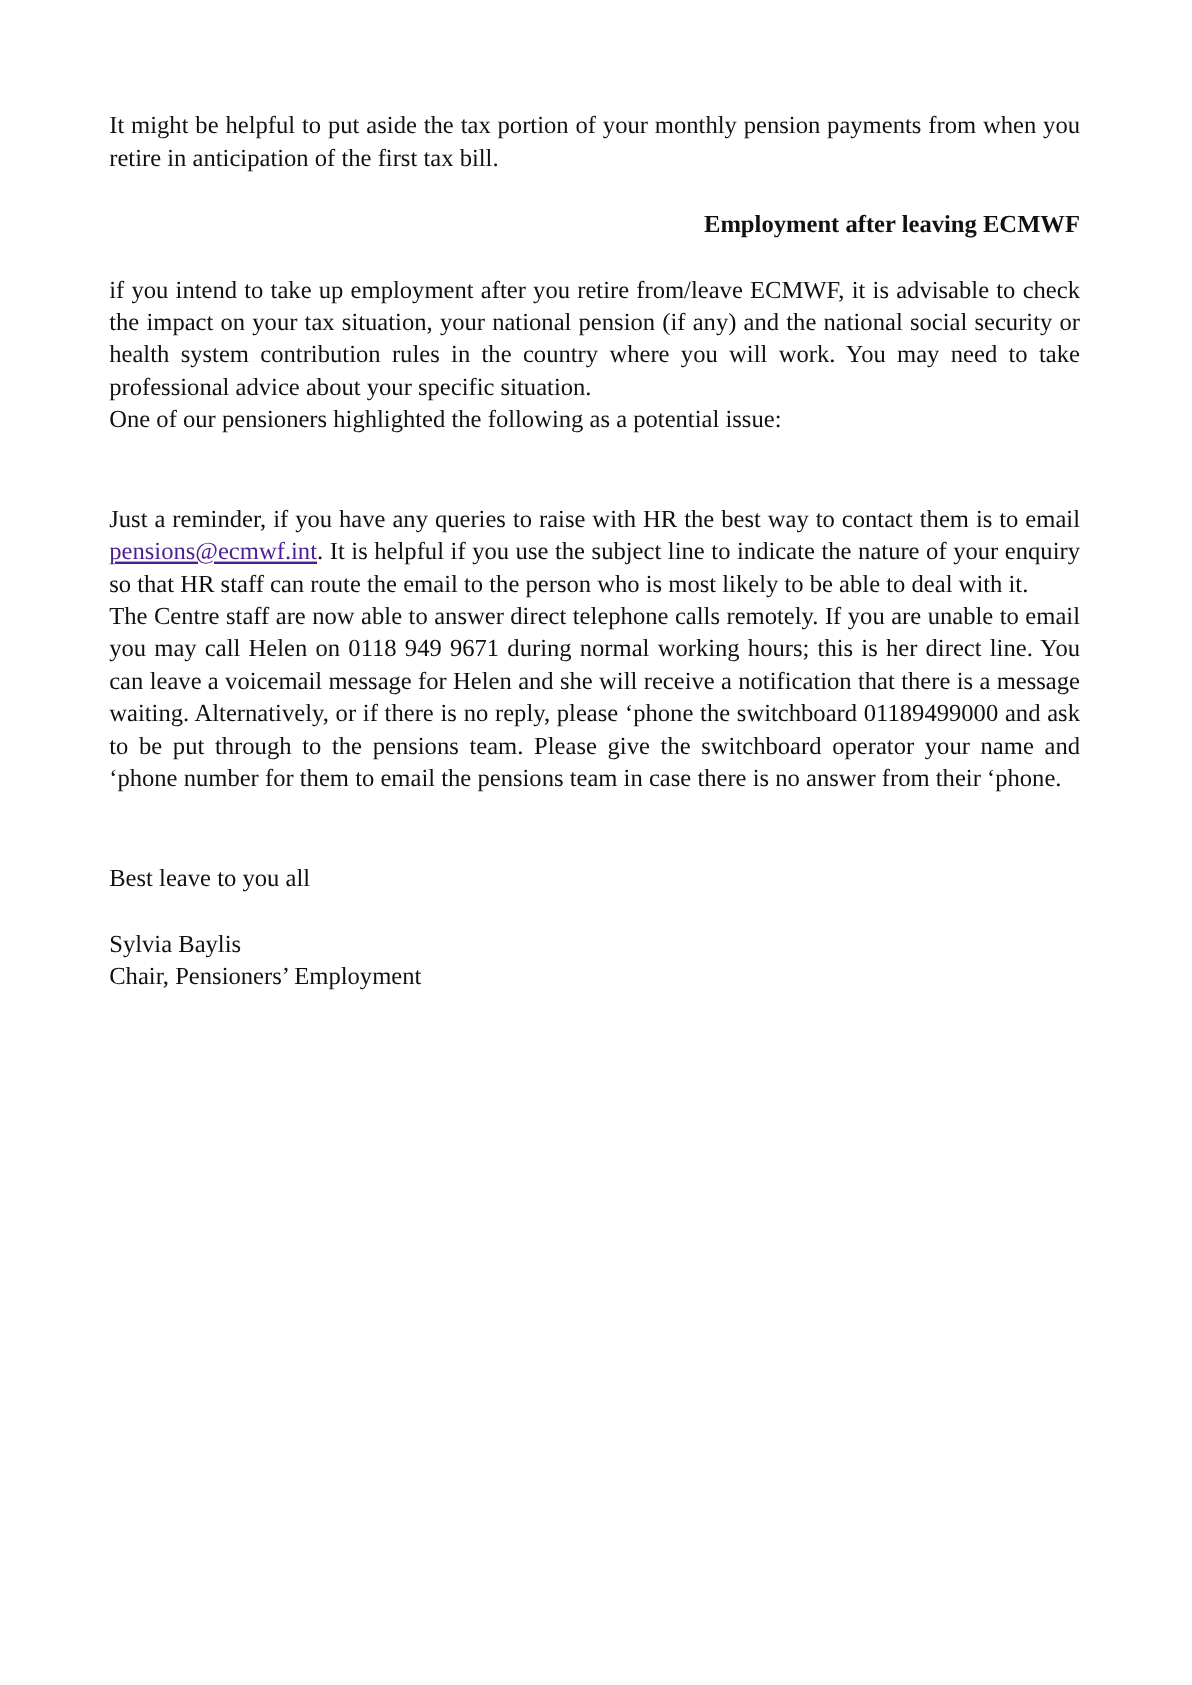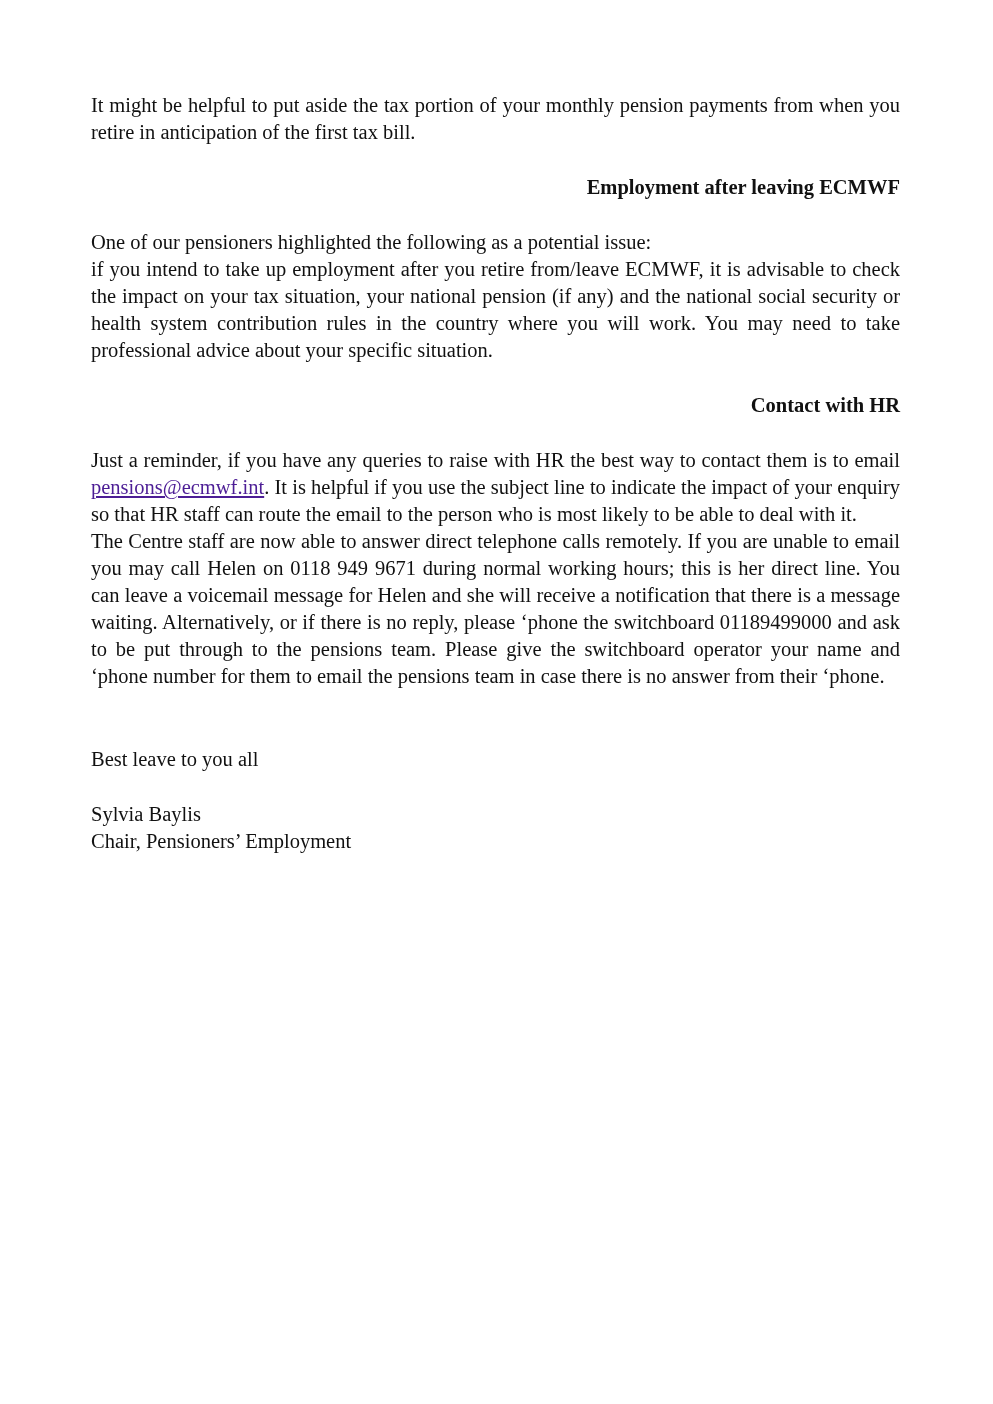--- a/index.html
+++ b/index.html
@@ -64,31 +64,30 @@
   <div class="content">
 
     <p class="body-text">It might be helpful to put aside the tax portion of your monthly pension payments from when you retire in anticipation of the first tax bill.</p>
 
     <div class="gap-md"></div>
 
     <p class="heading">Employment after leaving ECMWF</p>
 
     <div class="gap-md"></div>
 
+    <p class="body-text">if you intend to take up employment after you retire from/leave ECMWF, it is advisable to check the impact on your tax situation, your national pension (if any) and the national social security or health system contribution rules in the country where you will work.  You may need to take professional advice about your specific situation.</p>
+
     <p class="body-text no-justify-last">One of our pensioners highlighted the following as a potential issue:</p>
-
-    <p class="body-text">if you intend to take up employment after you retire from/leave ECMWF, it is advisable to check the impact on your tax situation, your national pension (if any) and the national social security or health system contribution rules in the country where you will work.  You may need to take professional advice about your specific situation.</p>
 
     <div class="gap-md"></div>
 
-    <p class="heading">Contact with HR</p>
 
     <div class="gap-md"></div>
 
-    <p class="body-text"><span>Just a reminder, if you have any queries to raise with HR the best way to contact them is to email </span><a class="email-link" href="#">pensions@ecmwf.int</a><span>.  It is helpful if you use the subject line to indicate the impact of your enquiry so that HR staff can route the email to the person who is most likely to be able to deal with it.</span></p>
+    <p class="body-text"><span>Just a reminder, if you have any queries to raise with HR the best way to contact them is to email </span><a class="email-link" href="#">pensions@ecmwf.int</a><span>.  It is helpful if you use the subject line to indicate the nature of your enquiry so that HR staff can route the email to the person who is most likely to be able to deal with it.</span></p>
 
     <p class="body-text">The Centre staff are now able to answer direct telephone calls remotely.  If you are unable to email you may call Helen on 0118 949 9671 during normal working hours; this is her direct line.  You can leave a voicemail message for Helen and she will receive a notification that there is a message waiting.  Alternatively, or if there is no reply, please ‘phone the switchboard 01189499000 and ask to be put through to the pensions team.  Please give the switchboard operator your name and ‘phone number for them to email the pensions team in case there is no answer from their ‘phone.</p>
 
     <div class="gap-md"></div>
 
 
     <div class="gap-md"></div>
 
     <p class="body-text no-justify-last">Best leave to you all</p>
 

